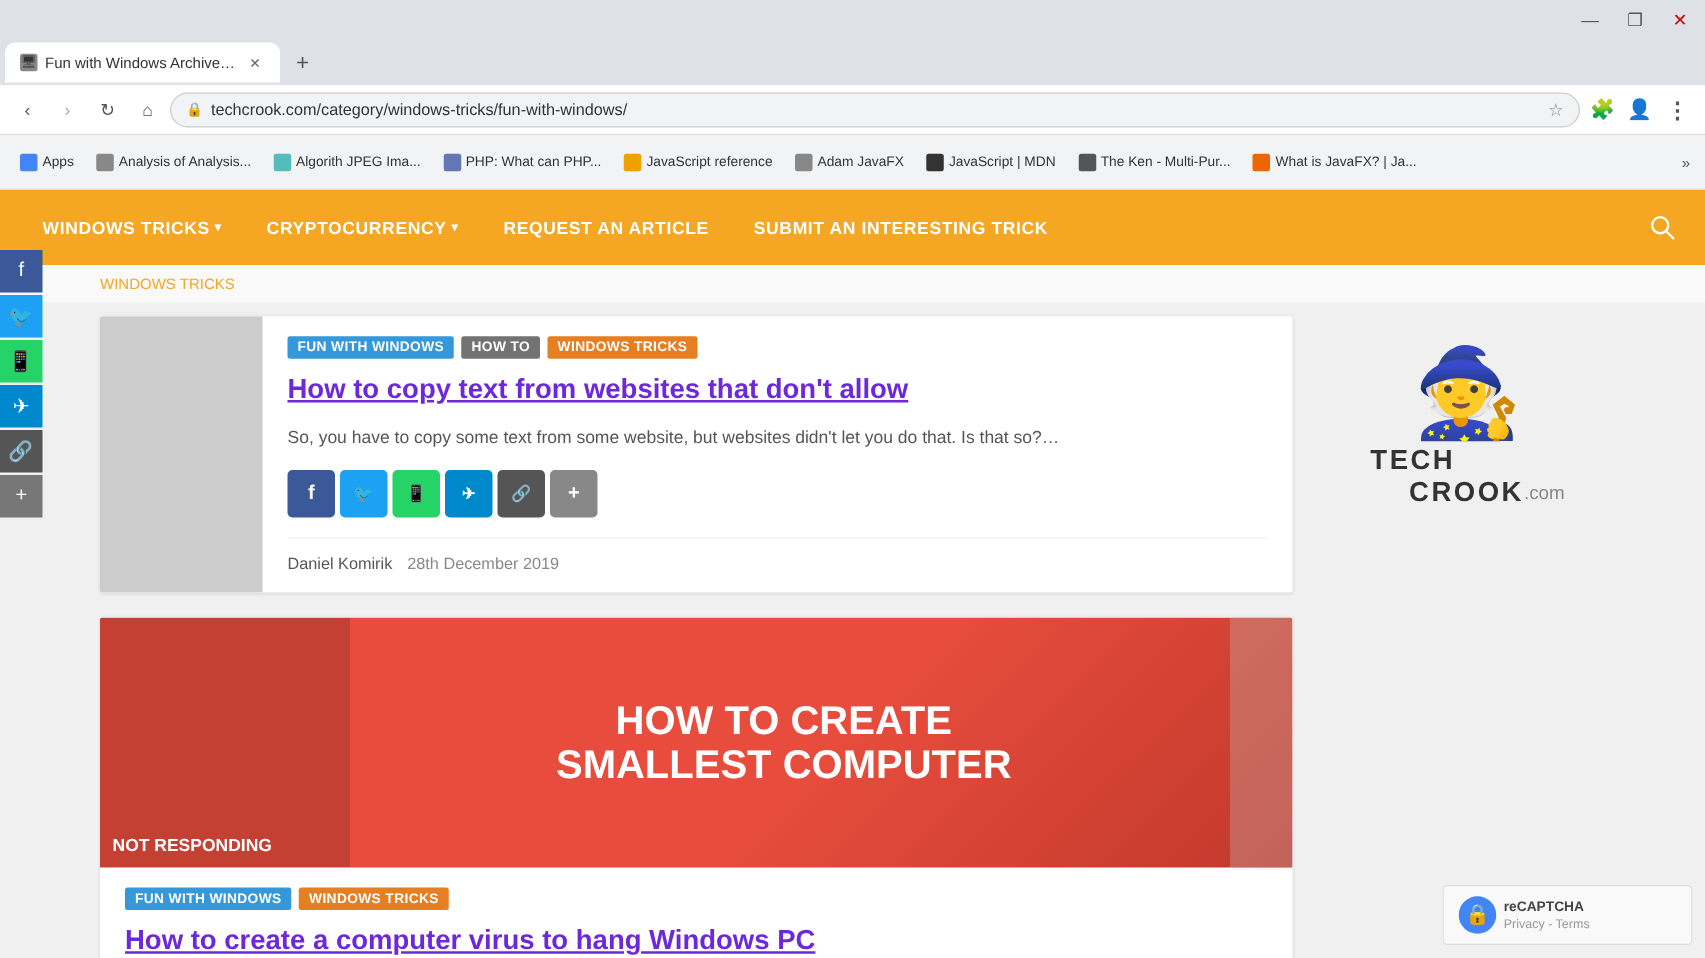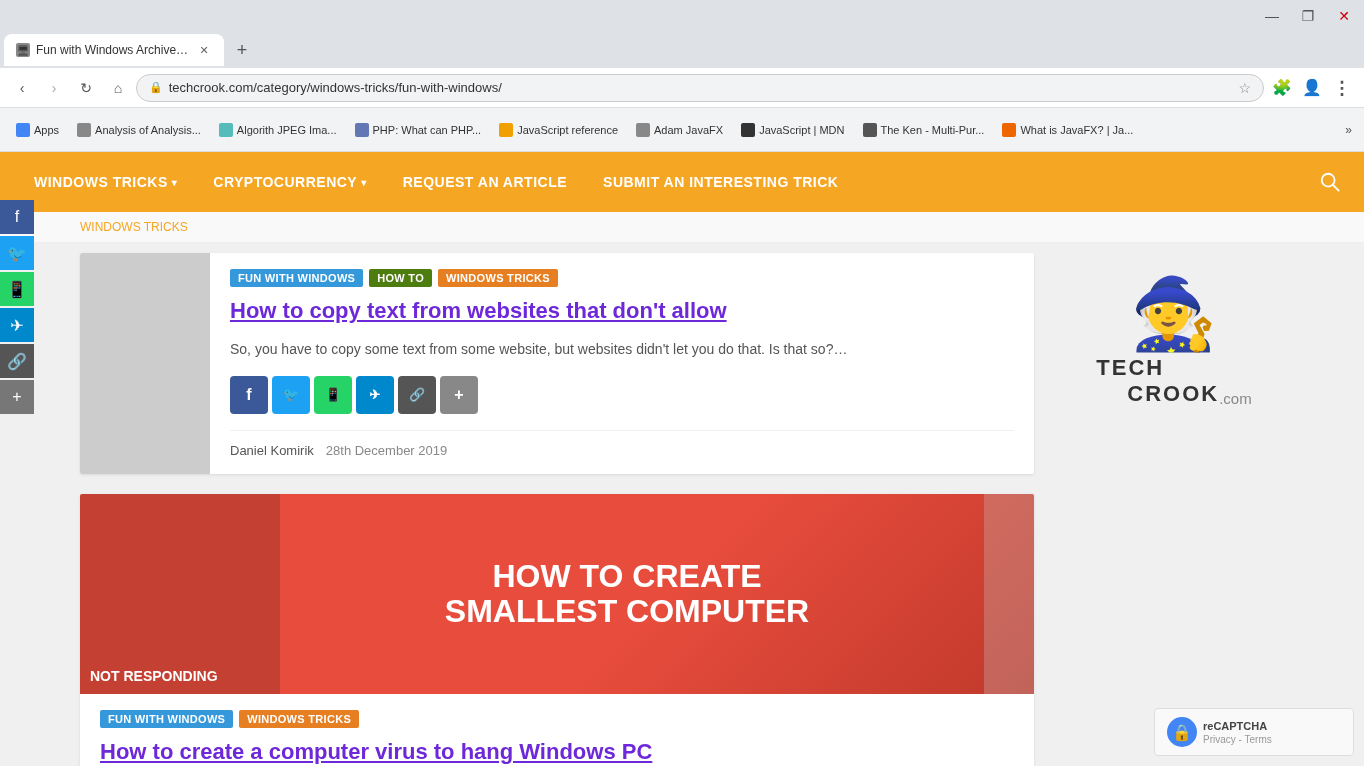--- a/index.html
+++ b/index.html
@@ -64,21 +64,21 @@
     .sidebar-column { width: 220px; flex-shrink: 0; }
 
     
     .article-card { background: white; margin-bottom: 20px; border-radius: 2px; overflow: hidden; box-shadow: 0 1px 3px rgba(0,0,0,0.1); }
     .article-card-top { display: flex; }
     .article-thumb-placeholder { width: 120px; background: #ddd; min-height: 140px; }
     .article-body { padding: 16px 20px 16px 20px; flex: 1; }
     .article-tags { display: flex; gap: 6px; margin-bottom: 10px; flex-wrap: wrap; }
     .tag { font-size: 11px; font-weight: 700; padding: 3px 8px; border-radius: 2px; text-decoration: none; cursor: pointer; text-transform: uppercase; letter-spacing: 0.3px; }
     .tag.fun-windows { background: #3498db; color: white; }
-    .tag.how-to { background: #4d7c0f; color: white; }
+    .tag.how-to { background: #737373; color: white; }
     .tag.windows-tricks { background: #e67e22; color: white; }
     .article-title { font-size: 22px; font-weight: 700; color: #6d28d9; margin-bottom: 12px; line-height: 1.3; text-decoration: underline; }
     .article-excerpt { font-size: 14px; color: #555; line-height: 1.6; margin-bottom: 16px; }
     .article-share-buttons { display: flex; gap: 4px; margin-bottom: 16px; }
     .share-btn { width: 38px; height: 38px; display: flex; align-items: center; justify-content: center; border-radius: 4px; cursor: pointer; color: white; font-size: 16px; font-weight: 700; }
     .share-btn.fb { background: #3b5998; }
     .share-btn.tw { background: #1da1f2; }
     .share-btn.wa { background: #25d366; }
     .share-btn.tg { background: #0088cc; }
     .share-btn.cp { background: #555; }
@@ -277,21 +277,21 @@
 
     </div>
 
     <div class="sidebar-column">
       <div class="sidebar-logo">
         <div class="sidebar-logo-inner">
           <div style="font-size: 70px; color: #c0a060;">🧙</div>
           <div style="display: flex; align-items: baseline; gap: 2px;">
             <span style="font-size: 22px; font-weight: 900; color: #333; letter-spacing: 2px;">TECH</span>
           </div>
-          <div style="display: flex; align-items: flex-end; margin-left: 31px;">
+          <div style="display: flex; align-items: center; margin-left: 31px;">
             <span style="font-size: 22px; font-weight: 900; color: #333; letter-spacing: 2px;">CROOK</span>
             <span style="font-size: 15px; color: #888;">.com</span>
           </div>
         </div>
       </div>
     </div>
 
   </div>
 </div>
 

